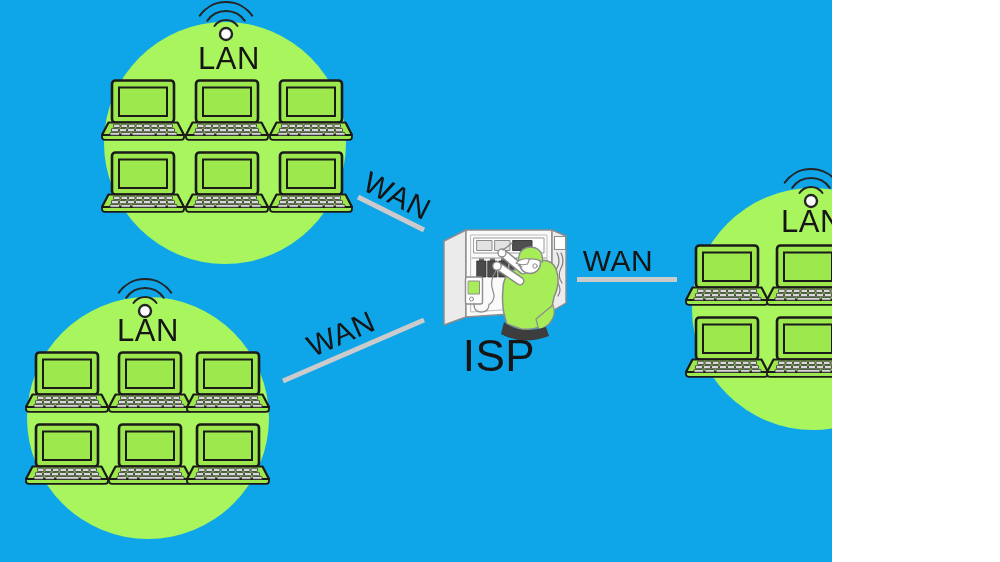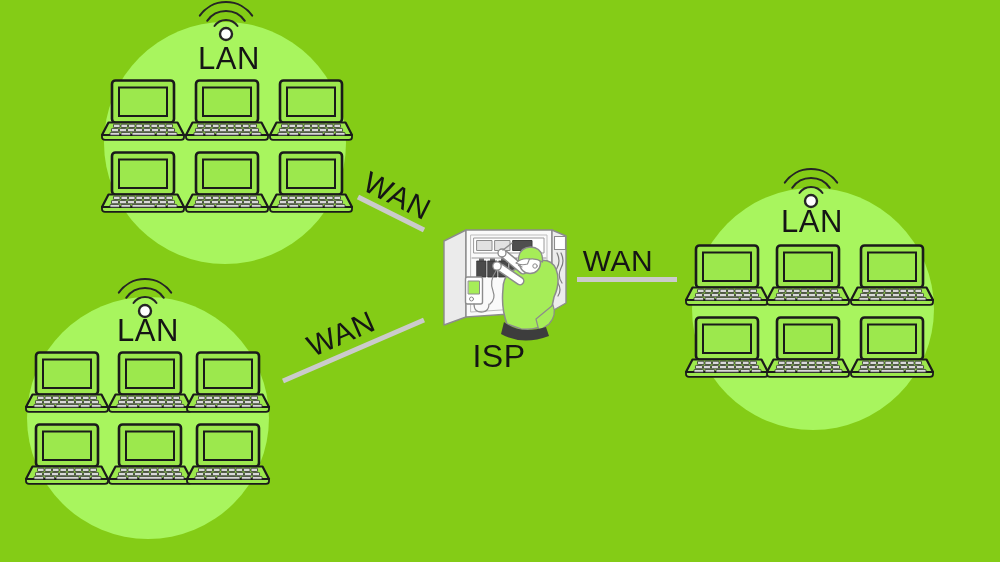--- a/index.html
+++ b/index.html
@@ -1,27 +1,27 @@
 <!DOCTYPE html>
 <html><head>
 <meta charset="utf-8">
 <style>
   html,body{margin:0;padding:0;background:#ffffff;}
   .canvas{
-    position:relative;width:1000px;height:562px;background:#84cc16;
+    position:relative;width:832px;height:562px;background:#0ea5e9;
     overflow:hidden;font-family:"Liberation Sans",sans-serif;text-align:right;
   }
   .canvas svg.scene{position:absolute;left:0;top:0;}
   .label{
     position:absolute;color:#151515;white-space:nowrap;
     transform:translate(-50%,-50%);letter-spacing:0.5px;font-weight:400;
   }
   .lan-label{font-size:31px;}
   .wan-label{font-size:30px;}
-  .isp-label{font-size:32px;}
+  .isp-label{font-size:44px;}
   .wan-rot-1{transform:translate(-50%,-50%) rotate(26.5deg);}
   .wan-rot-2{transform:translate(-50%,-50%) rotate(-23.5deg);}
 </style>
 </head>
 <body>
 
 <div class="canvas">
 
   <svg class="scene" width="1000" height="562" viewBox="0 0 1000 562">
     <defs>

